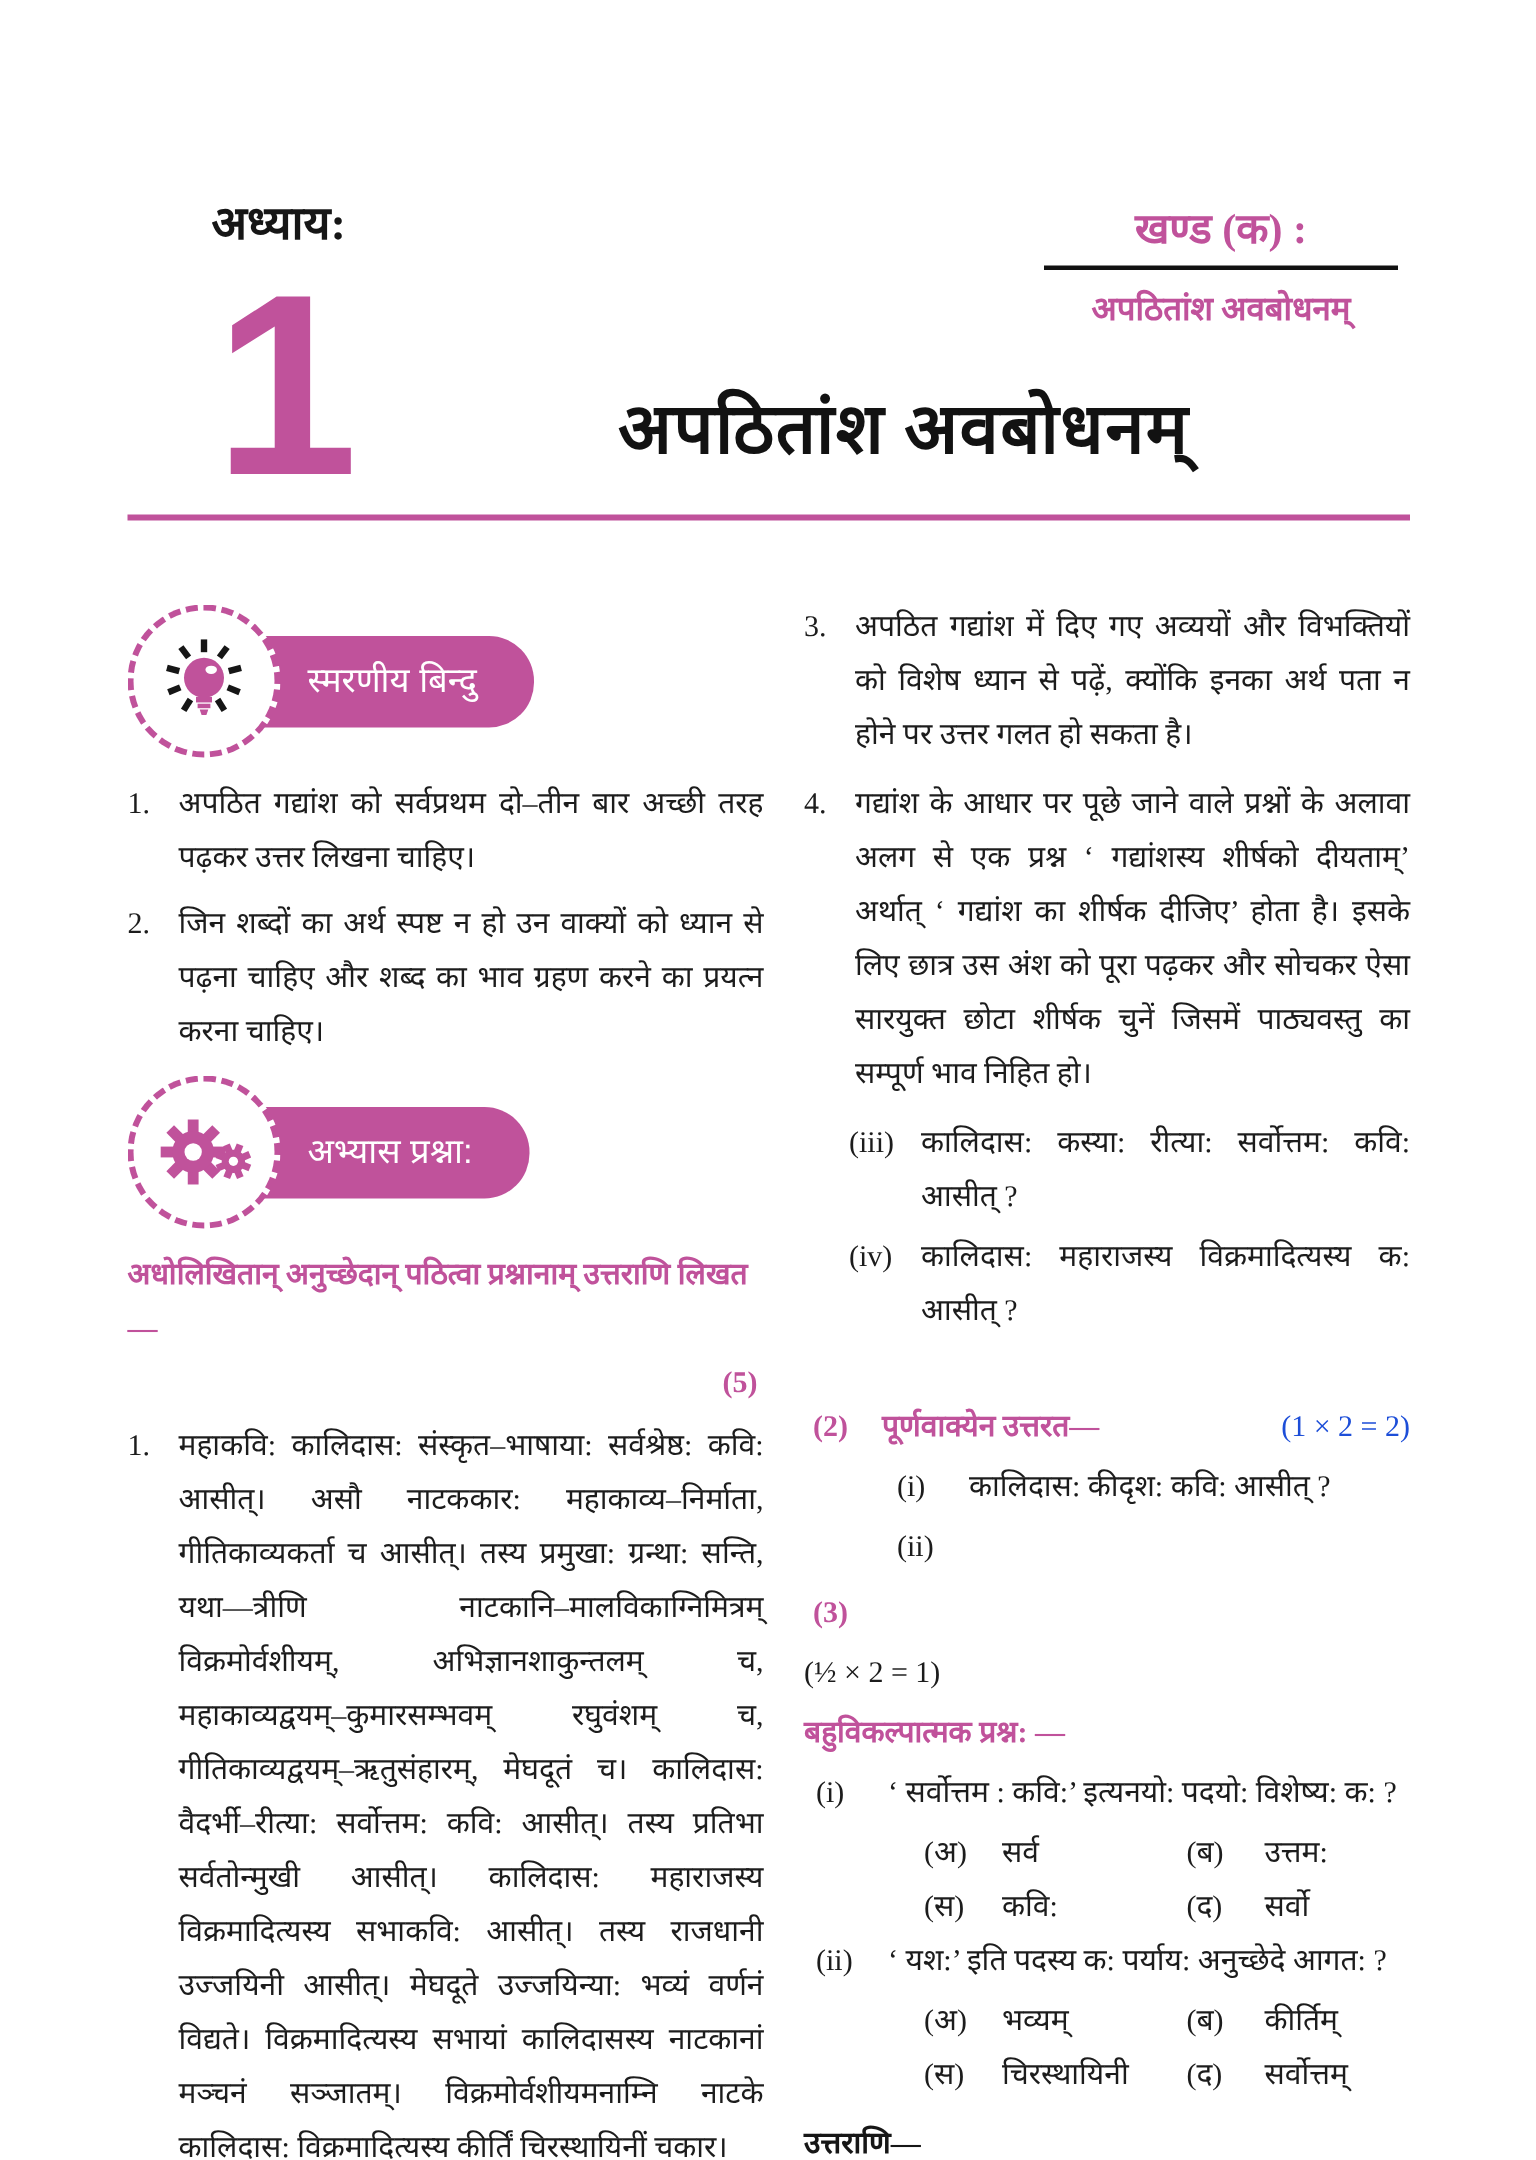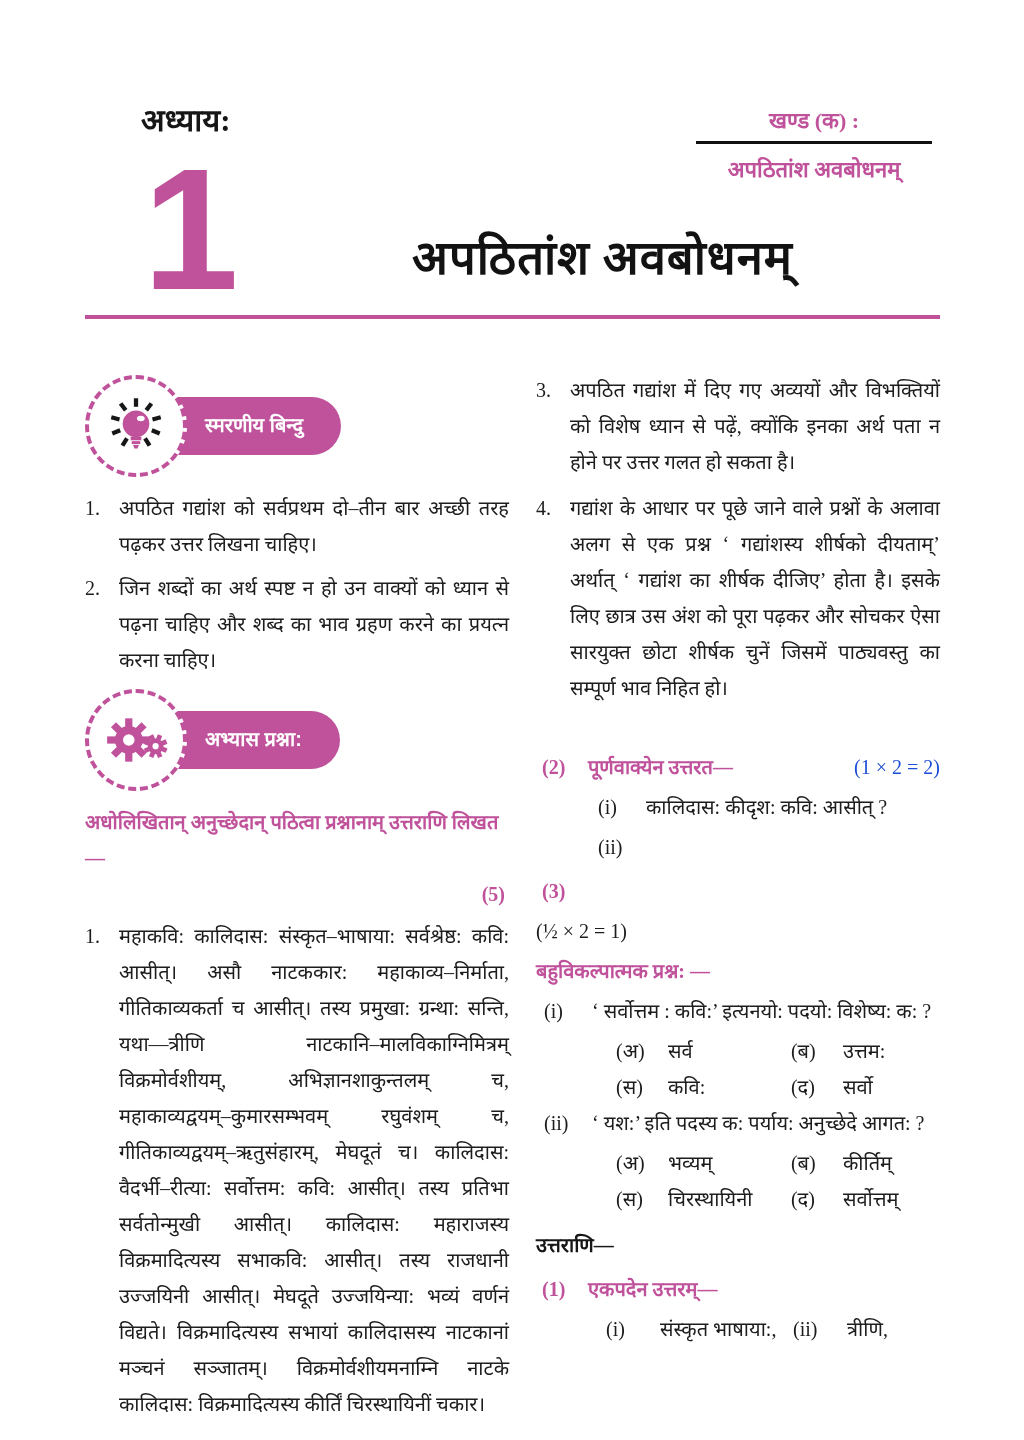--- a/index.html
+++ b/index.html
@@ -4,33 +4,33 @@
 <style>
   * { margin:0; padding:0; box-sizing:border-box; }
   html,body { width:1024px; height:1440px; background:#ffffff; overflow:hidden; }
   body {
     font-family:"Liberation Serif","DejaVu Serif",serif;
     color:#1c1c1c;
   }
   .page { position:relative; width:1024px; height:1440px; padding:0 84px 0 85px; }
 
   
-  .hdr { position:relative; height:372px; }
+  .hdr { position:relative; height:372px;margin-top:28px; }
   .chapter-label {
     position:absolute; left:56px; top:98px;
     font-size:31px; font-weight:bold; color:#161616;
     font-family:"Liberation Serif",serif;
   }
   .chapter-number {
     position:absolute; left:58px; top:148px;
     font-size:172px; line-height:0.95; font-weight:bold;
     color:var(--pink); font-family:"Liberation Sans","DejaVu Sans",sans-serif;
   }
   .sec-block { position:absolute; right:2px; top:104px; width:248px; text-align:center; }
-  .sec-label { font-size:22px; font-weight:bold; color:var(--pink); font-family:"Liberation Serif",serif; }
+  .sec-label { font-size:28px; font-weight:bold; color:var(--pink); font-family:"Liberation Serif",serif; }
   .sec-rule  { height:3px; background:#111; margin:7px 6px 9px 6px; }
   .sec-title { font-size:22px; font-weight:bold; color:var(--pink); }
   .page-title {
     position:absolute; left:200px; right:20px; top:224px; text-align:center;
     font-size:47px; font-weight:bold; color:#121212; letter-spacing:1px;
   }
   .title-rule { position:absolute; left:0; right:0; top:315px; height:4px; background:var(--pink); }
 
   :root { --pink:#c0529b; }
 
@@ -44,21 +44,21 @@
   .badge-circle {
     width:102px; height:102px; flex:none; background:#fff;
     border:4px dashed var(--pink); border-radius:50%;
     display:flex; align-items:center; justify-content:center;
     position:relative; z-index:2;
   }
   .badge-pill {
     margin-left:-44px; z-index:1;
     background:var(--pink); color:#fff;
     font-family:"Liberation Sans","DejaVu Sans",sans-serif;
-    font-weight:bold; font-size:20px; line-height:1;
+    font-weight:normal; font-size:23px; line-height:1;
     padding:18px 38px 20px 62px;
     border-radius:16px 30px 30px 16px;
     white-space:nowrap;
   }
 
   
   .li { display:flex; margin-bottom:8px; }
   .li .n { width:34px; flex:none; }
   .li .t { flex:1; text-align:justify; }
 
@@ -196,20 +196,30 @@
 
       <div class="li" style="margin-bottom:10px;">
         <span class="n">3.</span>
         <div class="t">अपठित गद्यांश में दिए गए अव्ययों और विभक्तियों को विशेष ध्यान से पढ़ें, क्योंकि इनका अर्थ पता न होने पर उत्तर गलत हो सकता है।</div>
       </div>
       <div class="li" style="margin-bottom:10px;">
         <span class="n">4.</span>
         <div class="t">गद्यांश के आधार पर पूछे जाने वाले प्रश्नों के अलावा अलग से एक प्रश्न ‘ गद्यांशस्य शीर्षको दीयताम्’ अर्थात् ‘ गद्यांश का शीर्षक दीजिए’ होता है। इसके लिए छात्र उस अंश को पूरा पढ़कर और सोचकर ऐसा सारयुक्त छोटा शीर्षक चुनें जिसमें पाठ्यवस्तु का सम्पूर्ण भाव निहित हो।</div>
       </div>
 
+      <div class="qitems-right">
+        <div class="sub">
+          <span class="n">(iii)</span>
+          <div class="t">कालिदास: कस्या: रीत्या: सर्वोत्तम: कवि: आसीत् ?</div>
+        </div>
+        <div class="sub">
+          <span class="n">(iv)</span>
+          <div class="t">कालिदास: महाराजस्य विक्रमादित्यस्य क: आसीत् ?</div>
+        </div>
+      </div>
 
       <div class="qhdr" style="margin-left:6px;">
         <span class="qn">(2)</span>
         <span class="qt">पूर्णवाक्येन उत्तरत—</span>
         <span class="qm">(1 × 2 = 2)</span>
       </div>
       <div class="qitems-q2">
         <div class="sub">
           <span class="n">(i)</span>
           <div class="t">कालिदास: कीदृश: कवि: आसीत् ?</div>

